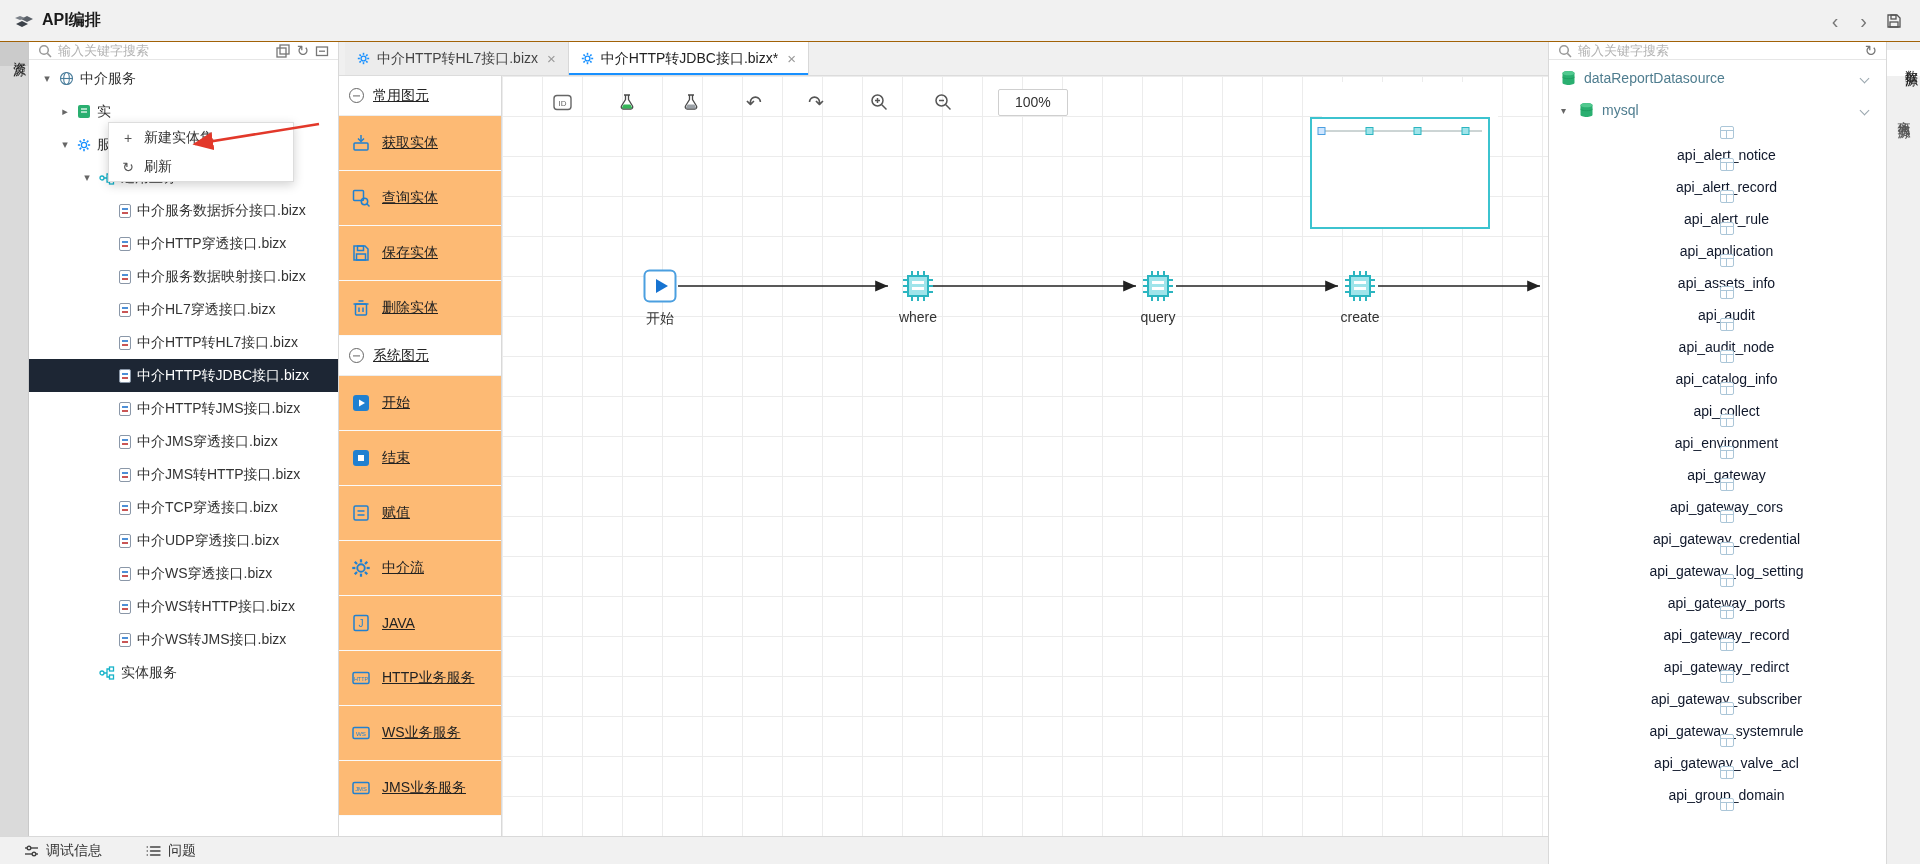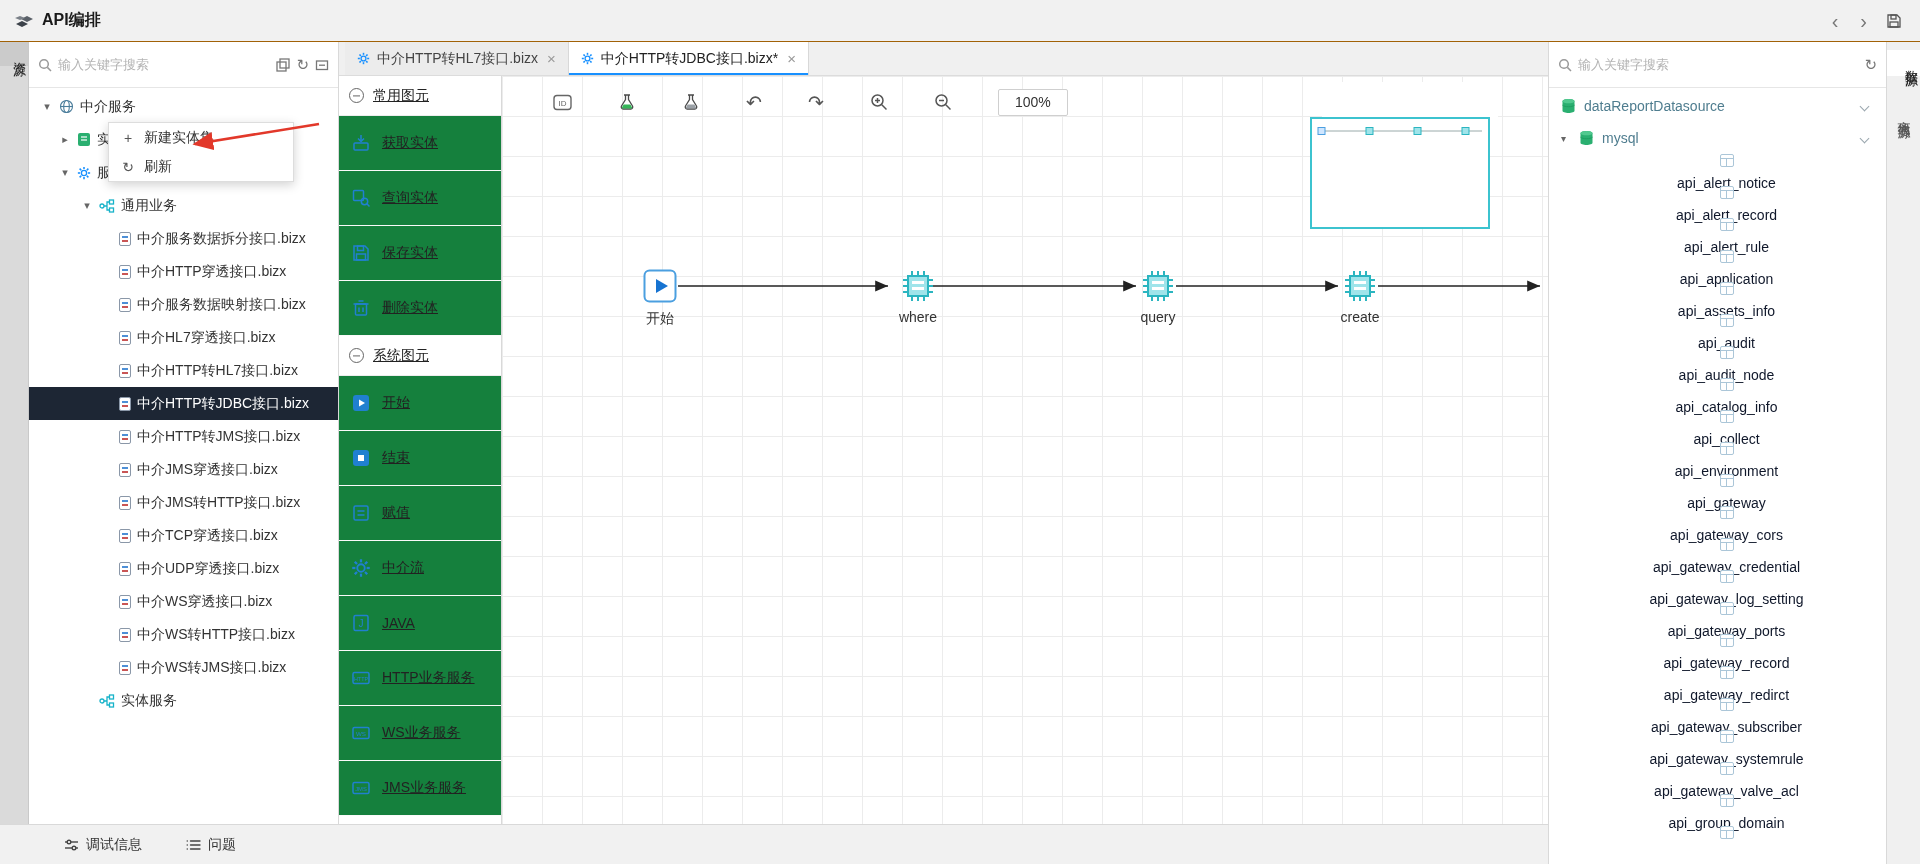--- a/index.html
+++ b/index.html
@@ -16,21 +16,21 @@
   .main{display:flex;height:822px;}
   .west{width:1548px;display:flex;flex-direction:column;min-width:0;}
   .west-top{flex:1;display:flex;min-height:0;}
 
   
   .left-strip{width:29px;background:#dadada;border-right:1px solid #c9c9c9;flex:0 0 auto;}
   .v-tab{writing-mode:vertical-rl;text-orientation:upright;font-size:13px;color:#222;background:#cbcbcb;width:100%;text-align:center;padding:9px 0;letter-spacing:3px;cursor:pointer;}
 
   
   .left-col{width:310px;border-right:1px solid #d9d9d9;background:#fff;display:flex;flex-direction:column;position:relative;flex:0 0 auto;}
-  .panel-search{height:46px;display:flex;align-items:center;gap:6px;padding:0 9px;border-bottom:1px solid #e6e6e6;flex:0 0 auto;justify-content:center;}
+  .panel-search{height:18px;display:flex;align-items:center;gap:6px;padding:0 9px;border-bottom:1px solid #e6e6e6;flex:0 0 auto;justify-content:center;}
   .panel-search input{flex:1;border:0;outline:0;font-size:13px;color:#666;background:transparent;min-width:0;}
   .panel-search input::placeholder{color:#b3b3b3;}
   .ps-ic{display:flex;align-items:center;color:#777;font-size:15px;line-height:1;cursor:pointer;flex:0 0 auto;}
   .tree{flex:1;overflow:hidden;padding-top:2px;}
   .trow{height:33px;display:flex;align-items:center;gap:6px;white-space:nowrap;cursor:pointer;}
   .caret{width:12px;flex:0 0 auto;color:#666;font-size:11px;text-align:center;}
   .lvl0{padding-left:12px;}
   .lvl1{padding-left:30px;}
   .lvl2{padding-left:52px;}
   .lvlf{padding-left:90px;}
@@ -51,21 +51,21 @@
   .tabbar{height:34px;background:#f0f0f0;border-bottom:1px solid #dcdcdc;display:flex;align-items:stretch;padding-left:6px;flex:0 0 auto;}
   .tab{display:flex;align-items:center;gap:7px;padding:0 12px;border-right:1px solid #d8d8d8;background:#ececec;font-size:14px;color:#444;cursor:pointer;}
   .tab.active{background:#fff;color:#222;box-shadow:inset 0 -2px 0 #1890ff;}
   .tab .close{color:#999;font-size:15px;margin-left:2px;}
   .editor-body{flex:1;display:flex;min-height:0;}
 
   
   .palette{width:163px;border-right:1px solid #d9d9d9;background:#fff;overflow:hidden;flex:0 0 auto;}
   .prow{display:flex;align-items:center;gap:9px;padding:0 10px;text-decoration:underline;}
   .prow.header{height:40px;background:#fff;border-bottom:1px solid #ededed;color:#222;}
-  .prow.item{height:55px;background:#15803d;border-bottom:1px solid #fafafa;color:#222;}
+  .prow.item{height:55px;background:#fdba74;border-bottom:1px solid #fafafa;color:#222;}
   .sec-ic{width:15px;height:15px;border:1.2px solid #666;border-radius:50%;position:relative;flex:0 0 auto;}
   .sec-ic::before{content:"";position:absolute;left:3px;right:3px;top:50%;height:1.2px;background:#666;transform:translateY(-50%);}
   .picon{width:24px;height:24px;display:flex;align-items:center;justify-content:center;flex:0 0 auto;}
 
   
   .canvas{flex:1;position:relative;overflow:hidden;background:#fff;
     background-image:linear-gradient(#ececec 1px,transparent 1px),linear-gradient(90deg,#ececec 1px,transparent 1px);
     background-size:40px 40px;}
   .toolbar{position:absolute;top:8px;left:51px;display:flex;align-items:center;gap:46px;height:36px;z-index:6;}
   .tb-ic{display:flex;align-items:center;justify-content:center;color:#555;font-size:19px;line-height:1;cursor:pointer;}
@@ -87,21 +87,21 @@
   .table-icon{width:14px;height:13px;border:1.5px solid #abc6d8;border-radius:2px;position:relative;background:#fff;flex:0 0 auto;}
   .table-icon::before{content:"";position:absolute;left:0;top:2.5px;right:0;height:1.5px;background:#abc6d8;}
   .table-icon::after{content:"";position:absolute;left:5px;top:2.5px;bottom:0;width:1.5px;background:#abc6d8;}
 
   
   .right-strip{width:34px;background:#f0f0f0;border-left:1px solid #d9d9d9;display:flex;flex-direction:column;align-items:center;padding-top:8px;gap:24px;flex:0 0 auto;}
   .v-tab2{writing-mode:vertical-rl;text-orientation:upright;font-size:13px;color:#555;letter-spacing:2px;padding:10px 0;cursor:pointer;}
   .v-tab2.active{background:#fff;color:#222;width:100%;text-align:center;}
 
   
-  .statusbar{height:40px;background:#f1f1f1;border-top:1px solid #d9d9d9;display:flex;align-items:center;gap:44px;padding-left:64px;flex:0 0 auto;}
+  .statusbar{height:28px;background:#f1f1f1;border-top:1px solid #d9d9d9;display:flex;align-items:center;gap:44px;padding-left:24px;flex:0 0 auto;}
   .sb-item{display:flex;align-items:center;gap:7px;font-size:14px;color:#333;cursor:pointer;}
 </style>
 </head>
 <body>
 
 <div class="topbar">
   <span style="display:flex;">
     <svg width="20" height="18" viewBox="0 0 20 18">
         <path d="M2 12 L8 9 L14 12 L8 15 Z" fill="#3c424a"></path>
         <path d="M7 7 L13 4 L19 7 L13 10 Z" fill="#5a6068"></path>

